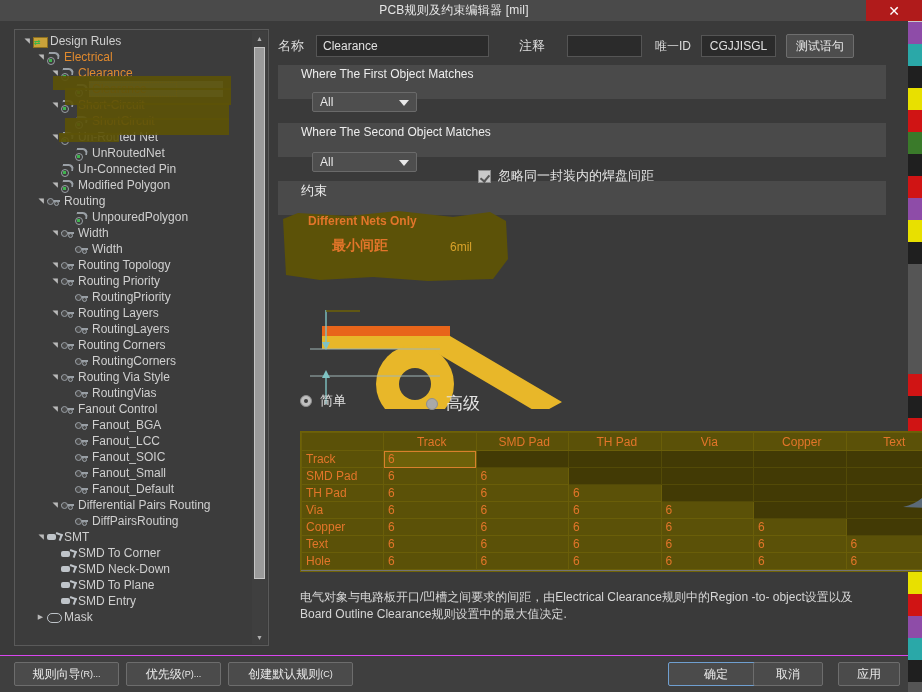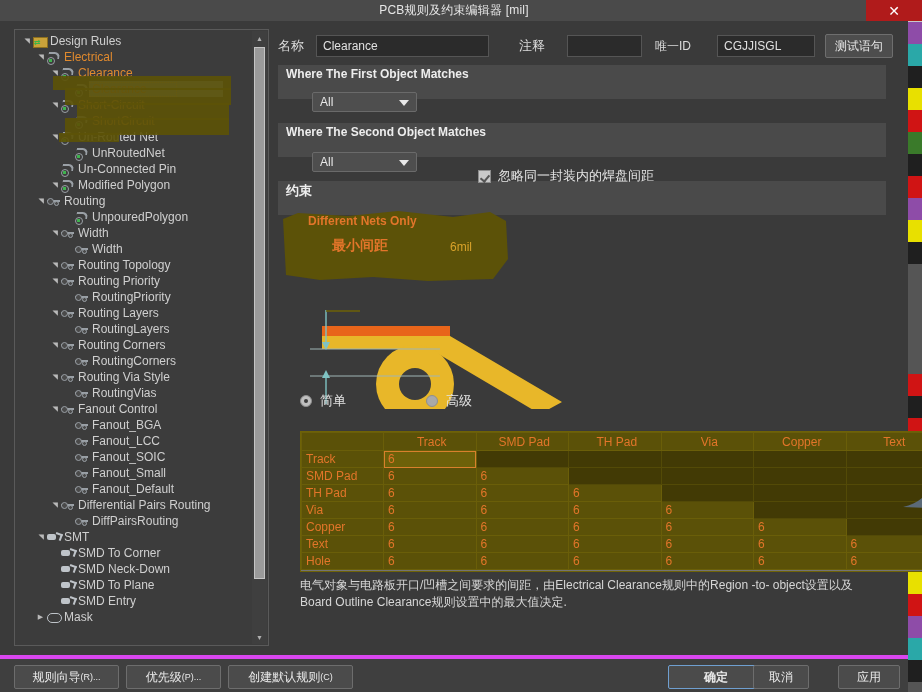--- a/index.html
+++ b/index.html
@@ -78,21 +78,21 @@
     background:#2b2b2b; border:1px solid #555; height:22px; color:#e0e0e0;
     font-size:12px; padding:0 6px; line-height:20px; white-space:nowrap; overflow:hidden;
   }
   .btn {
     background:#4d4d4d; border:1px solid #6e6e6e; color:#e8e8e8; height:24px;
     font-size:12px; display:flex; align-items:center; justify-content:center; cursor:pointer;
   }
 
   .sectionhdr {
     background:#4a4a4a; height:34px; line-height:19px; color:#ededed;
-    font-size:12px; font-weight:bold; padding-left:8px;
+    font-size:12px; font-weight:normal; padding-left:23px;
   }
   .sectionhdr.cn { font-size:13px; }
 
   .combo {
     position:relative; width:105px; height:20px; background:#4e4e4e;
     border:1px solid #6a6a6a; border-radius:2px; color:#e8e8e8; font-size:12px;
     line-height:18px; padding-left:7px; cursor:pointer;
   }
   .combo .car { position:absolute; right:7px; top:7px; width:0;height:0;
     border-left:5px solid transparent;border-right:5px solid transparent;border-top:6px solid #e9e9e9;}
@@ -113,24 +113,24 @@
   table.mx td, table.mx th {
     height:17px; font-size:12px; color:#e2752a; font-weight:normal;
     padding:0 0 0 4px; text-align:left; border:1px solid #6a5e09;
   }
   table.mx th { text-align:center; color:#e2752a; background:#5b5108; height:18px;}
   table.mx td.rh { background:#5b5108; }
   table.mx td.v { background:#5b5108; }
   table.mx td.e { background:#423a05; border-color:#534a07;}
   table.mx td.sel { background:#6d6109; outline:1px solid #d8802c; outline-offset:-1px; }
 
-  #desc { position:absolute; left:22px; top:548px; width:580px; font-size:12px; color:#d6d6d6; line-height:17px;}
-
-  
-  #bottom { position:absolute; left:0; top:655px; width:908px; height:37px; background:#3f3f3f; border-top:4px solid #d946ef;}
+  #desc { position:absolute; left:22px; top:560px; width:580px; font-size:12px; color:#d6d6d6; line-height:17px;}
+
+  
+  #bottom { position:absolute; left:0; top:655px; width:908px; height:37px; background:#3f3f3f; border-top:1px solid #d946ef;}
   .bbtn { position:absolute; top:6px; height:24px; background:#4b4b4b; border:1px solid #6d6d6d; color:#eaeaea;
           font-size:12px; display:flex; align-items:center; justify-content:center; cursor:pointer; border-radius:2px;}
   .bbtn.def { border:1px solid #6f9fd0; }
   .sm { font-size:9px; }
 </style>
 </head>
 <body>
 
 <div id="bleed">
     <div class="seg" style="background: rgb(201, 201, 201); height: 22px;"></div>
@@ -456,21 +456,21 @@
           </div>
         </div>
         <div class="row">
           <div class="selinner" style="padding-left: 20px;">
             <span class="twisty" style="transform: rotate(-90deg);">◢</span>
             <span class="ico smt"><i></i></span>
             <span class="lbl">SMT</span>
           </div>
         </div>
         <div class="row">
-          <div class="selinner" style="padding-left: 34px;">
+          <div class="selinner" style="padding-left: 34px; align-items: flex-end;">
             <span class="twisty" style="transform: none;"></span>
             <span class="ico smt"><i></i></span>
             <span class="lbl">SMD To Corner</span>
           </div>
         </div>
         <div class="row">
           <div class="selinner" style="padding-left: 34px;">
             <span class="twisty" style="transform: none;"></span>
             <span class="ico smt"><i></i></span>
             <span class="lbl">SMD Neck-Down</span>
@@ -513,21 +513,21 @@
   </div>
 
   <div id="right">
 
     <div class="frow" style="position:absolute;left:0;top:4px;width:616px;">
       <span class="flabel">名称</span>
       <div class="finput" style="width:173px;margin-left:12px;">Clearance</div>
       <span class="flabel" style="margin-left:30px;">注释</span>
       <div class="finput" style="width:75px;margin-left:22px;"></div>
       <span class="flabel" style="margin-left:13px;font-size:12px;">唯一ID</span>
-      <div class="finput" style="width:98px;margin-left:26px;">CGJJISGL</div>
+      <div class="finput" style="width:75px;margin-left:10px;text-align:center;">CGJJISGL</div>
       <div class="btn" style="width:68px;margin-left:10px;border-radius:2px;">测试语句</div>
     </div>
 
     <div class="sectionhdr" style="position:absolute;left:0;top:36px;width:608px;">Where The First Object Matches</div>
     <div class="combo" style="position:absolute;left:34px;top:63px;">
       <span>All</span>
       <span class="car"></span>
     </div>
 
     <div class="sectionhdr" style="position:absolute;left:0;top:94px;width:608px;">Where The Second Object Matches</div>
@@ -569,21 +569,21 @@
       <span class="ck"></span>
       <span style="font-size:13px;color:#e4e4e4;">忽略同一封装内的焊盘间距</span>
     </div>
 
     <div style="position:absolute;left:22px;top:363px;display:flex;align-items:center;gap:8px;">
       <span class="rad on"></span>
       <span style="font-size:13px;color:#e4e4e4;">简单</span>
     </div>
     <div style="position:absolute;left:148px;top:363px;display:flex;align-items:center;gap:8px;">
       <span class="rad off"></span>
-      <span style="font-size:13px;color:#e4e4e4;">高级</span>
+      <span style="font-size:17px;color:#e4e4e4;">高级</span>
     </div>
 
     <div id="matrix">
       <table class="mx">
         <thead>
             <tr>
               <th style="width: 82px;"></th>
               <th>Track</th>
               <th>SMD Pad</th>
               <th>TH Pad</th>
@@ -674,16 +674,16 @@
       <span class="sm">(R)...</span>
   </div>
   <div class="bbtn" style="left:126px;width:95px;">
     <span>优先级</span>
       <span class="sm">(P)...</span>
   </div>
   <div class="bbtn" style="left:228px;width:125px;">
     <span>创建默认规则</span>
       <span class="sm">(C)</span>
   </div>
-  <div class="bbtn def" style="left:668px;width:96px;font-weight:bold;">确定</div>
-  <div class="bbtn" style="left:753px;width:56px;">取消</div>
+  <div class="bbtn def" style="left:668px;width:96px;">确定</div>
+  <div class="bbtn" style="left:753px;width:70px;">取消</div>
   <div class="bbtn" style="left:838px;width:62px;">应用</div>
 </div>
 
 </body></html>

